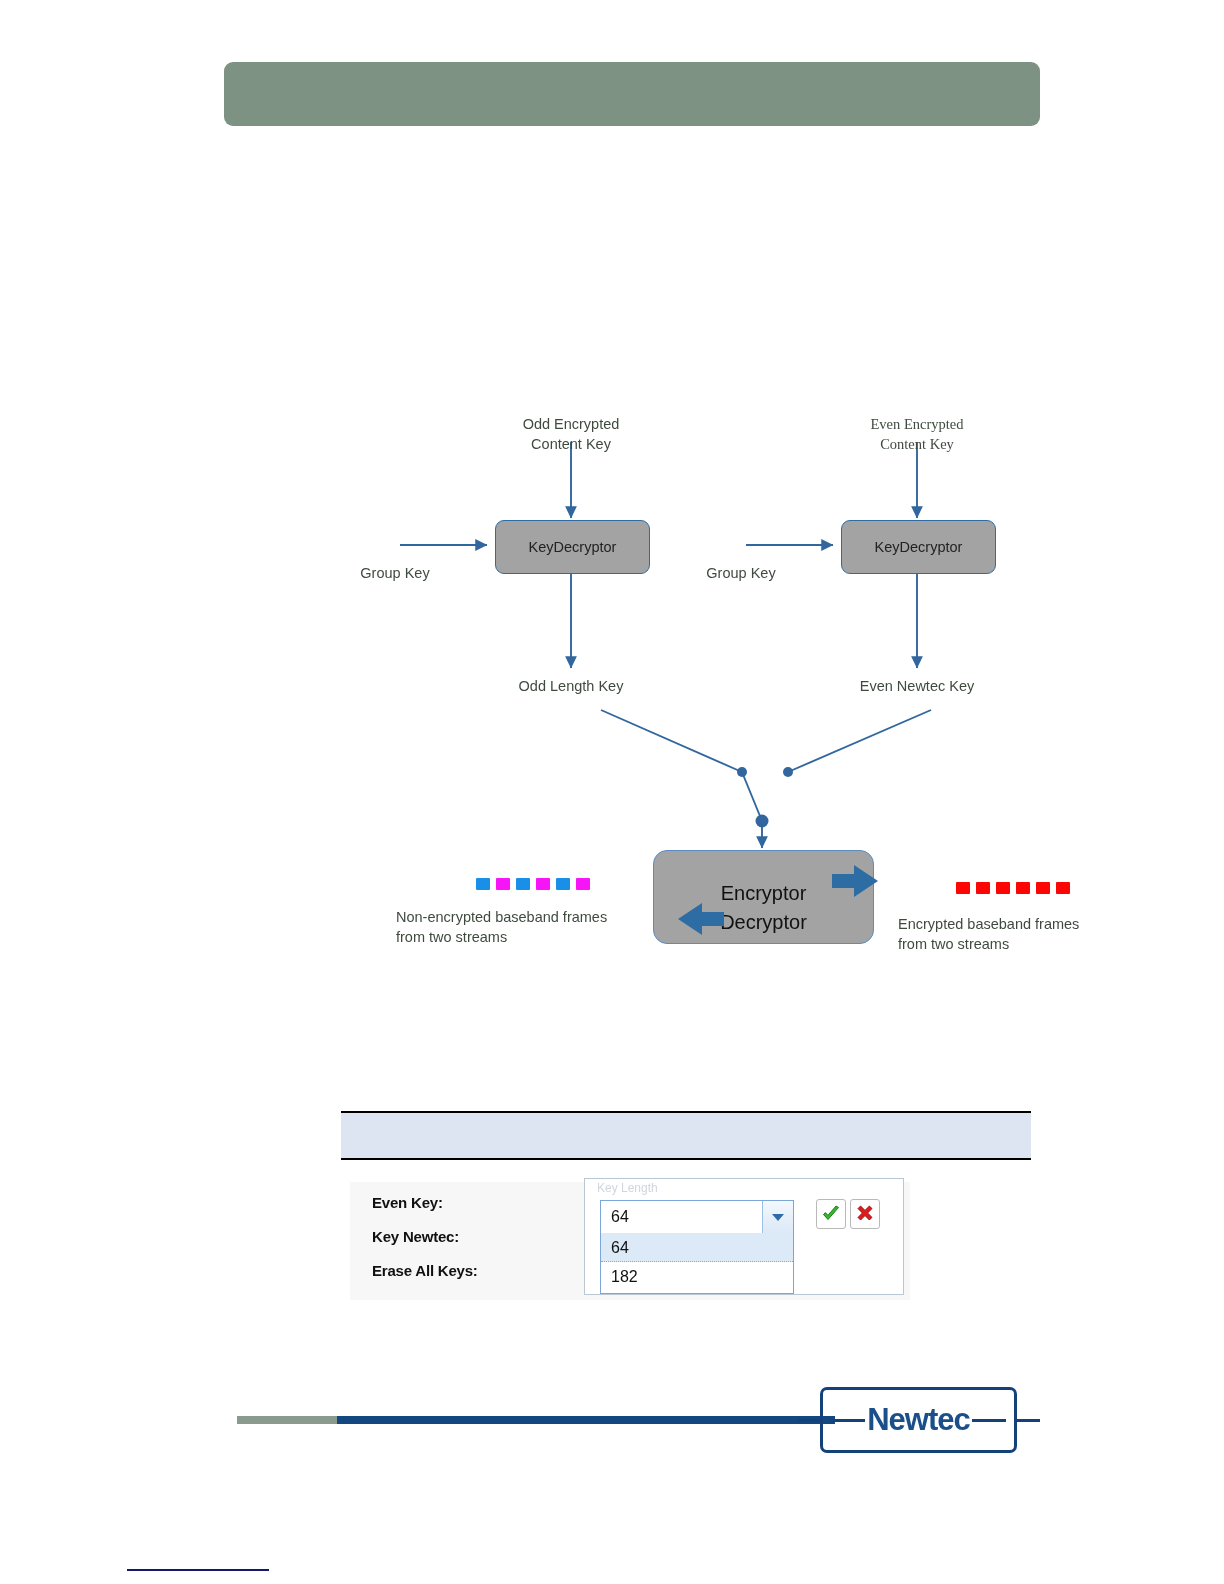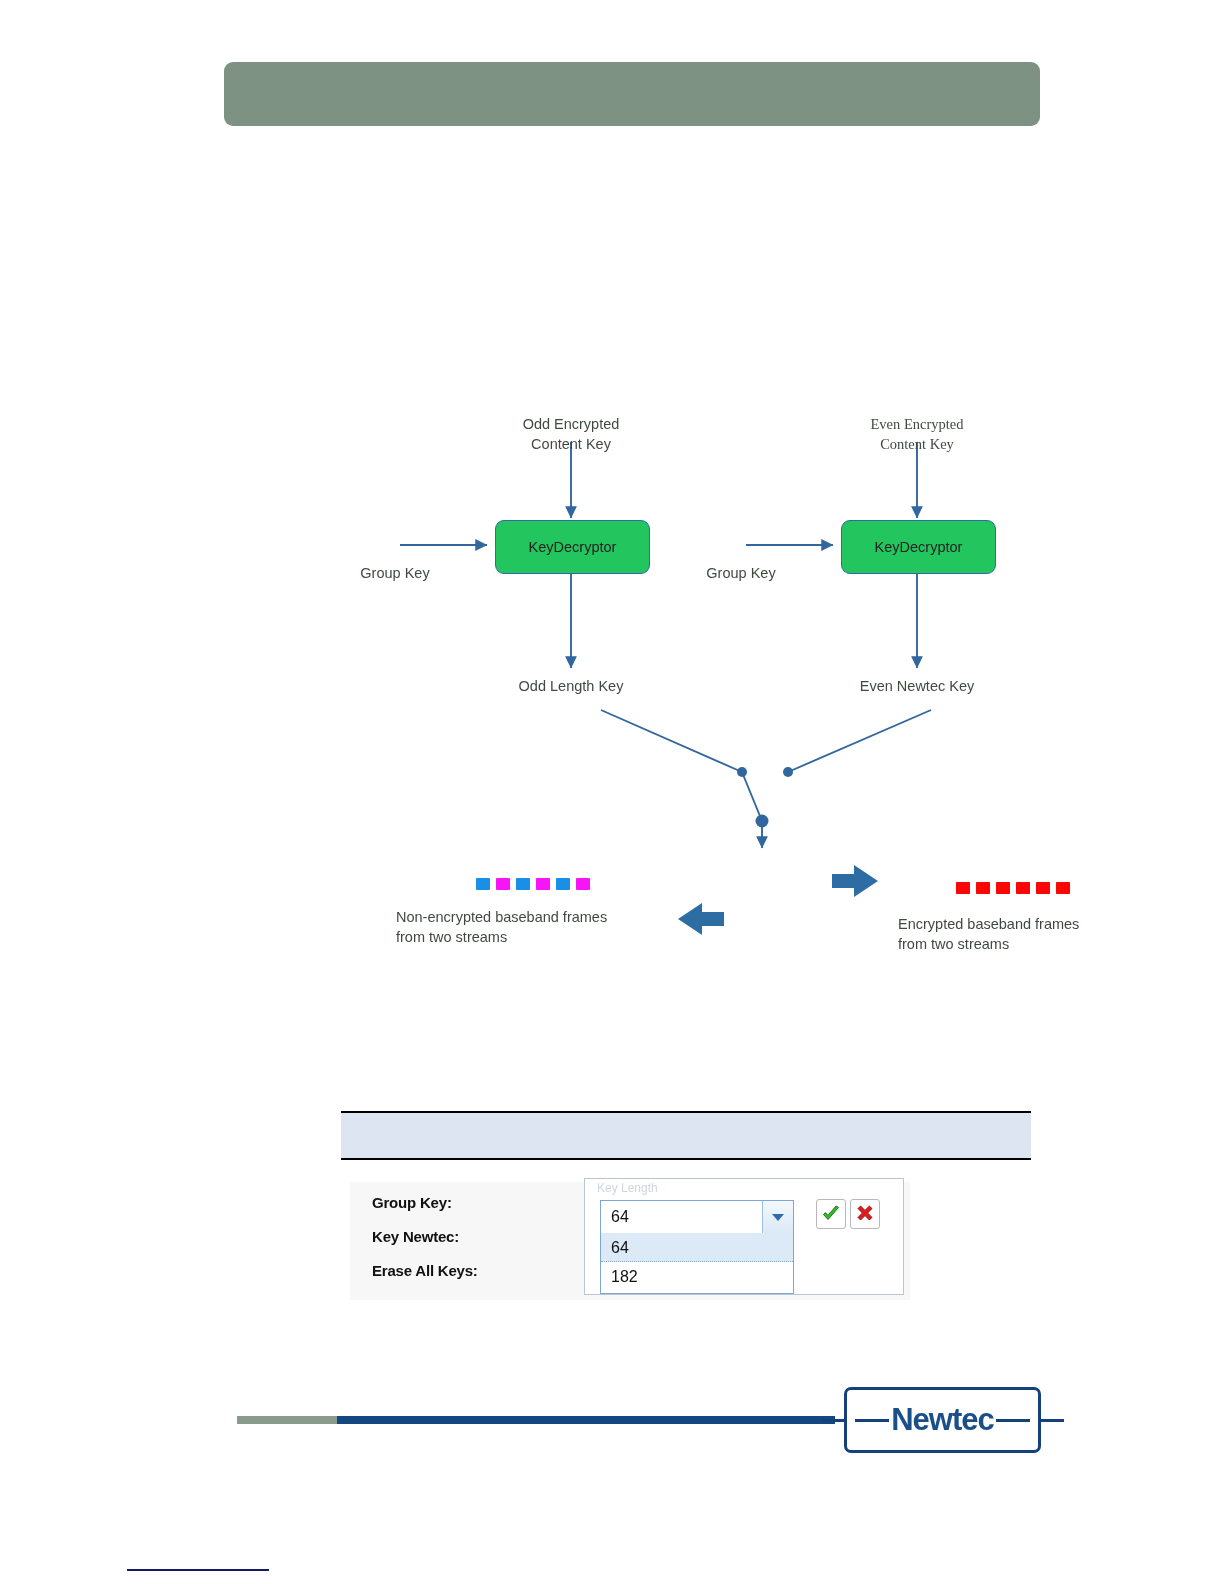--- a/index.html
+++ b/index.html
@@ -17,21 +17,21 @@
 
   
   .diagram{position:absolute;left:0;top:380px;width:1076px;height:600px;}
   .diagram svg{position:absolute;left:0;top:0;}
 
   .dg-label{
     position:absolute;color:#3f4a3f;font-size:14.5px;line-height:20px;
     text-align:center;white-space:pre-line;font-family:"Liberation Sans", sans-serif;
   }
   .dg-box{
-    position:absolute;border:1.6px solid #2e6da4;border-radius:9px;background:#22c55e;
+    position:absolute;border:1.6px solid #2e6da4;border-radius:9px;background:#a3a3a3;
     display:flex;align-items:center;justify-content:center;
     font-size:14.5px;color:#222;
   }
   .dg-box.big{
     border:1.8px solid #5b8cc0;border-radius:14px;
   }
   .ed-text{
     position:absolute;text-align:center;color:#111;font-size:20px;line-height:29px;
     font-family:"Liberation Sans", sans-serif;left:0;right:0;top:28px;
   }
@@ -98,21 +98,21 @@
     border:1px solid #b9b9b9;border-radius:3px;box-sizing:border-box;
     display:flex;align-items:center;justify-content:center;
   }
   .iconbtn.ok{left:466px;}
   .iconbtn.cancel{left:500px;}
 
   
   .foot-green{position:absolute;left:237px;top:1416px;width:100px;height:8px;background:#8a9a8c;}
   .foot-blue{position:absolute;left:337px;top:1416px;width:498px;height:8px;background:#13477f;}
   .logo{
-    position:absolute;left:844px;top:1387px;width:197px;height:66px;
+    position:absolute;left:820px;top:1387px;width:197px;height:66px;
     border:3px solid #14417a;border-radius:7px;box-sizing:border-box;
   }
   .logo-word{
     position:absolute;left:0;right:0;top:50%;transform:translateY(-50%);
     text-align:center;color:#1b4f8a;font-size:31px;font-weight:bold;
     font-family:"Liberation Sans", sans-serif;letter-spacing:-1px;
   }
   .logo-tick{position:absolute;height:3px;background:#14417a;top:50%;margin-top:-1px;}
   .logo-tick.l{left:-26px;width:26px;}
   .logo-tick.r{right:-26px;width:26px;}
@@ -171,20 +171,26 @@
   </div>
 
   <div class="dg-label" style="left:330px;top:183px;width:130px;">Group Key</div>
 
   <div class="dg-label" style="left:676px;top:183px;width:130px;">Group Key</div>
 
   <div class="dg-label" style="left:471px;top:296px;width:200px;">Odd Length Key</div>
 
   <div class="dg-label" style="left:817px;top:296px;width:200px;">Even Newtec Key</div>
 
+  <div class="dg-box big" style="left:653px;top:470px;width:219px;height:92px;">
+    <div class="ed-text">
+      <div>Encryptor</div>
+      <div>Decryptor</div>
+    </div>
+  </div>
 
   <svg width="300" height="130" style="left:640px;top:470px;">
     <polygon points="192,24 214,24 214,15 238,31 214,47 214,38 192,38" fill="#2e6da4"></polygon>
     <polygon points="84,62 62,62 62,53 38,69 62,85 62,76 84,76" fill="#2e6da4"></polygon>
   </svg>
 
   <div class="sq-row" style="left:476px;top:498px;">
     <span class="sq" style="background:#1a8fe8"></span>
     <span class="sq" style="background:#f715f7"></span>
     <span class="sq" style="background:#1a8fe8"></span>
@@ -213,21 +219,21 @@
   <div class="tbl-top-rule"></div>
   <div class="tbl-head">
     <span></span>
   </div>
   <div class="tbl-bot-rule"></div>
 </div>
 
 <div class="gui">
   <div class="gui-bg"></div>
 
-  <div class="gui-label" style="top:12px;">Group Key:</div>
+  <div class="gui-label" style="top:12px;">Even Key:</div>
   <div class="gui-label" style="top:46px;">Key Newtec:</div>
   <div class="gui-label" style="top:80px;">Erase All Keys:</div>
 
   <div class="dd-panel">
     <div class="dd-ghost">Key Length</div>
   </div>
 
   <div class="combo">
     <span class="combo-val">64</span>
     <span class="combo-btn">

